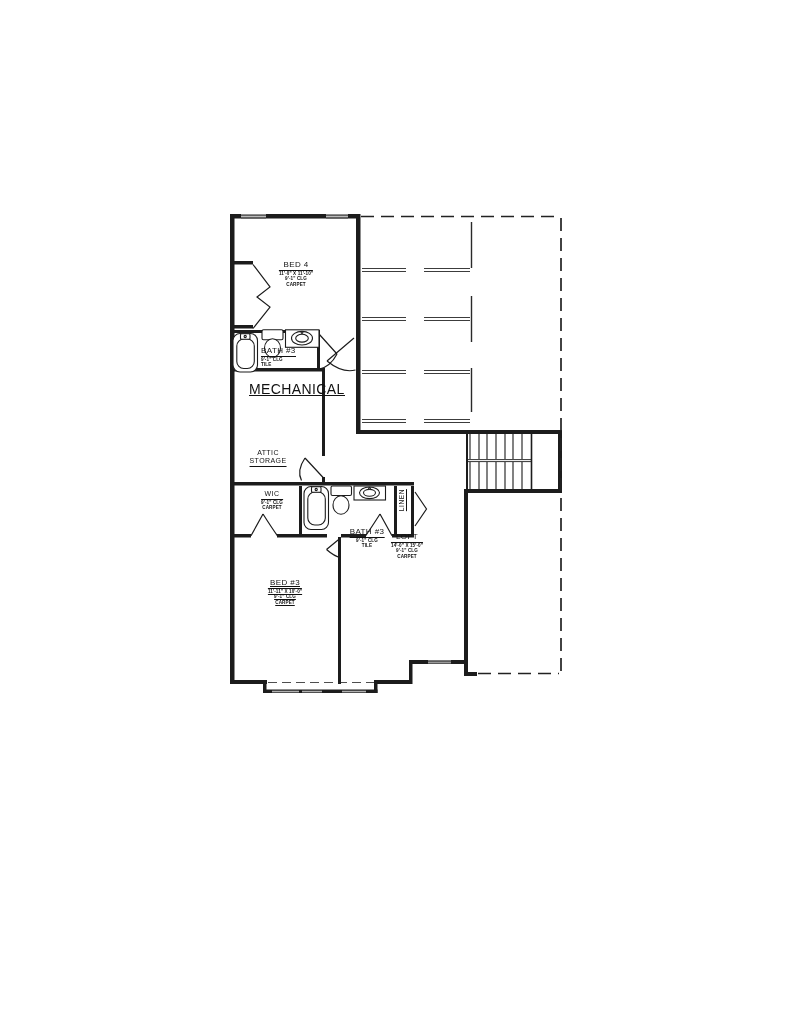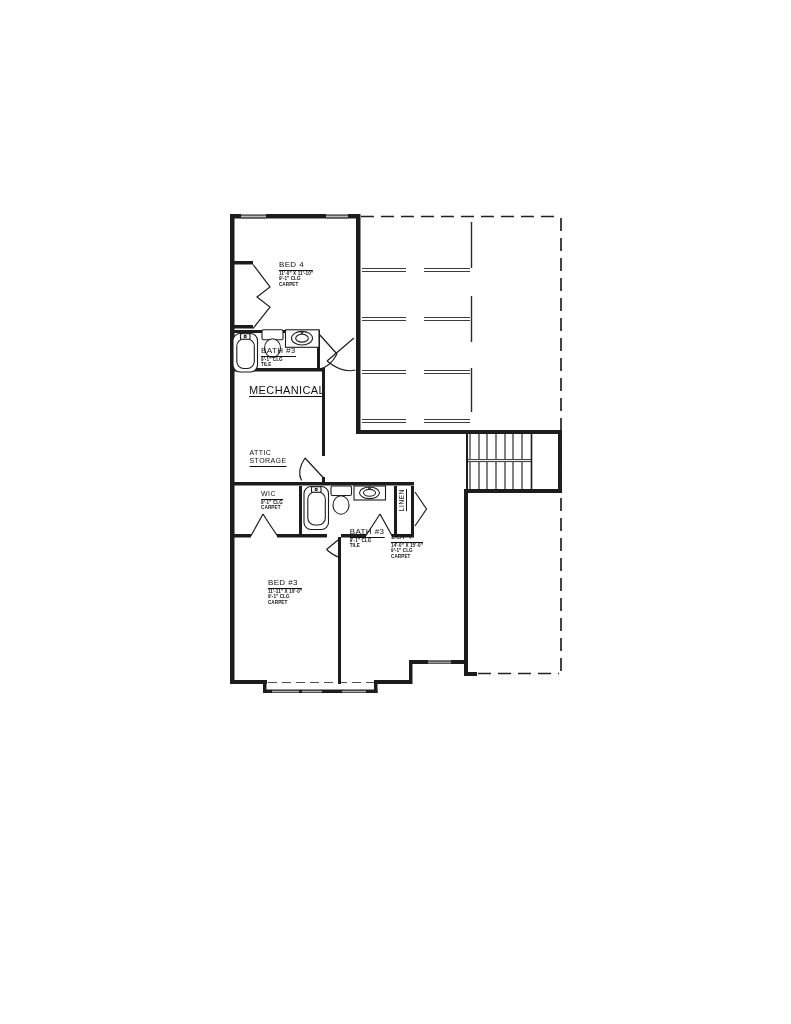--- a/index.html
+++ b/index.html
@@ -1,19 +1,19 @@
 <!DOCTYPE html>
 <html><head>
 <meta charset="utf-8">
 <style>
   html,body{margin:0;padding:0;background:#ffffff;}
   body{width:791px;height:1024px;position:relative;font-family:"Liberation Sans",sans-serif;}
   .plan-wrap{position:absolute;left:0;top:0;width:791px;height:1024px;}
   .plan-wrap svg{position:absolute;left:0;top:0;}
-  .lbl{position:absolute;color:#111;transform:translateX(-50%);white-space:nowrap;}
+  .lbl{position:absolute;color:#111;text-align:center;transform:translateX(-50%);white-space:nowrap;}
   .lbl.leftalign{transform:none;text-align:left;}
   .room-name{font-size:8px;line-height:9px;letter-spacing:.4px;display:inline-block;border-bottom:1px solid #111;padding-bottom:.5px;}
   .room-name.sm{font-size:7px;line-height:8px;}
   .sub{font-size:4.6px;line-height:5.6px;font-weight:700;letter-spacing:.1px;display:block;}
   .stack span{display:block;}
   .vert{writing-mode:vertical-rl;transform:rotate(180deg);font-size:6.5px;letter-spacing:.6px;border-left:1px solid #111;padding-left:1px;}
 </style>
 </head>
 <body>
 
@@ -150,21 +150,21 @@
     <span class="sub">CARPET</span>
   </div>
 
   <div class="lbl stack leftalign" style="left:261px;top:346px;">
     <span class="room-name">BATH #3</span>
     <span class="sub" style="text-align:left">9'-1" CLG</span>
     <span class="sub" style="text-align:left">TILE</span>
   </div>
 
   <div class="lbl leftalign" style="left:249px;top:380px;">
-    <span class="room-name" style="font-size:11px">MECHANICAL</span>
+    <span class="room-name" style="font-size:14px">MECHANICAL</span>
   </div>
 
   <div class="lbl stack" style="left:268px;top:449px;">
     <span class="room-name sm" style="border-bottom:none;padding-bottom:0;">ATTIC</span>
     <span class="room-name sm">STORAGE</span>
   </div>
 
   <div class="lbl stack" style="left:272px;top:490px;">
     <span class="room-name sm">WIC</span>
     <span class="sub">9'-1" CLG</span>
@@ -174,21 +174,21 @@
   <div class="lbl stack" style="left:367px;top:527px;">
     <span class="room-name">BATH #3</span>
     <span class="sub">9'-1" CLG</span>
     <span class="sub">TILE</span>
   </div>
 
   <div class="lbl leftalign" style="left:398px;top:489px;">
     <span class="vert">LINEN</span>
   </div>
 
-  <div class="lbl stack" style="left:285px;top:578px;">
+  <div class="lbl stack" style="left:285px;top:578px;text-decoration:underline;">
     <span class="room-name">BED #3</span>
     <span class="sub">11'-11" X 10'-0"</span>
     <span class="sub">9'-1" CLG</span>
     <span class="sub">CARPET</span>
   </div>
 
   <div class="lbl stack" style="left:407px;top:532px;">
     <span class="room-name">LOFT</span>
     <span class="sub">14'-0" X 15'-0"</span>
     <span class="sub">9'-1" CLG</span>

